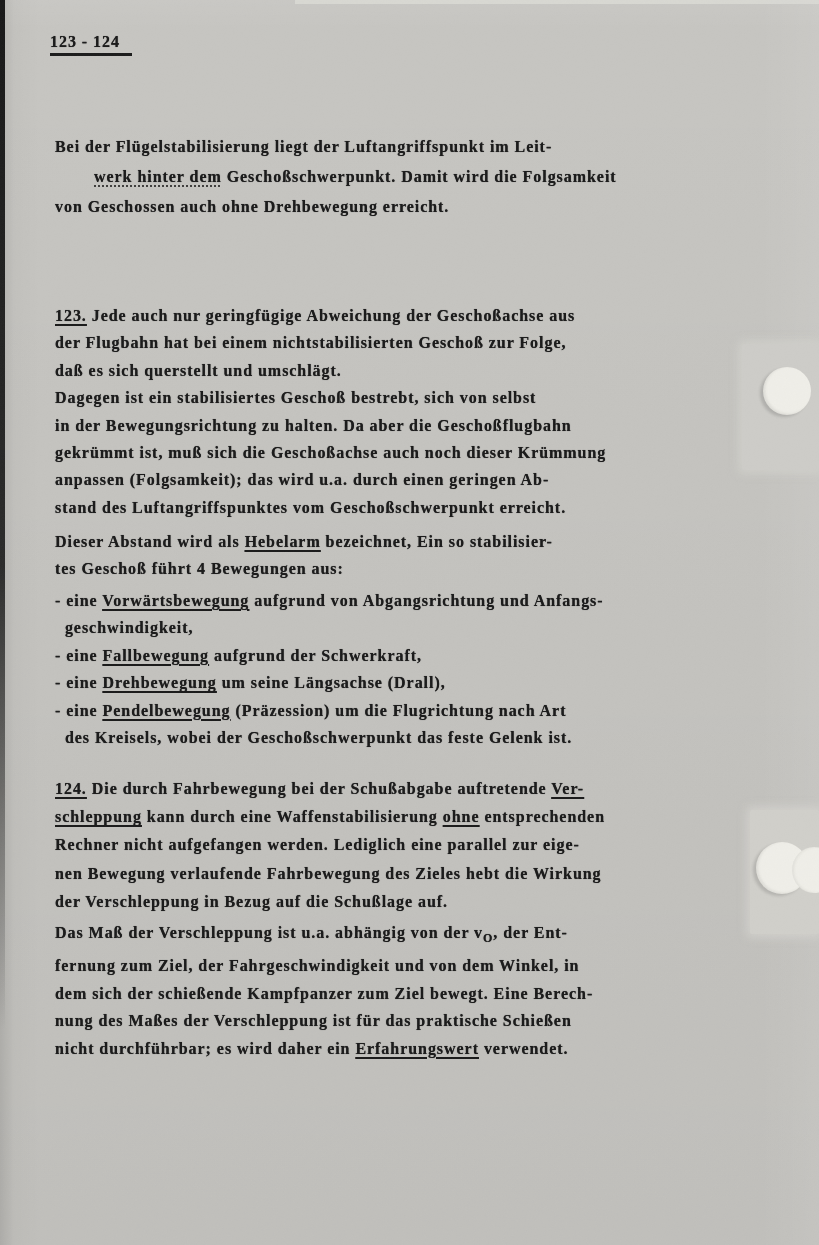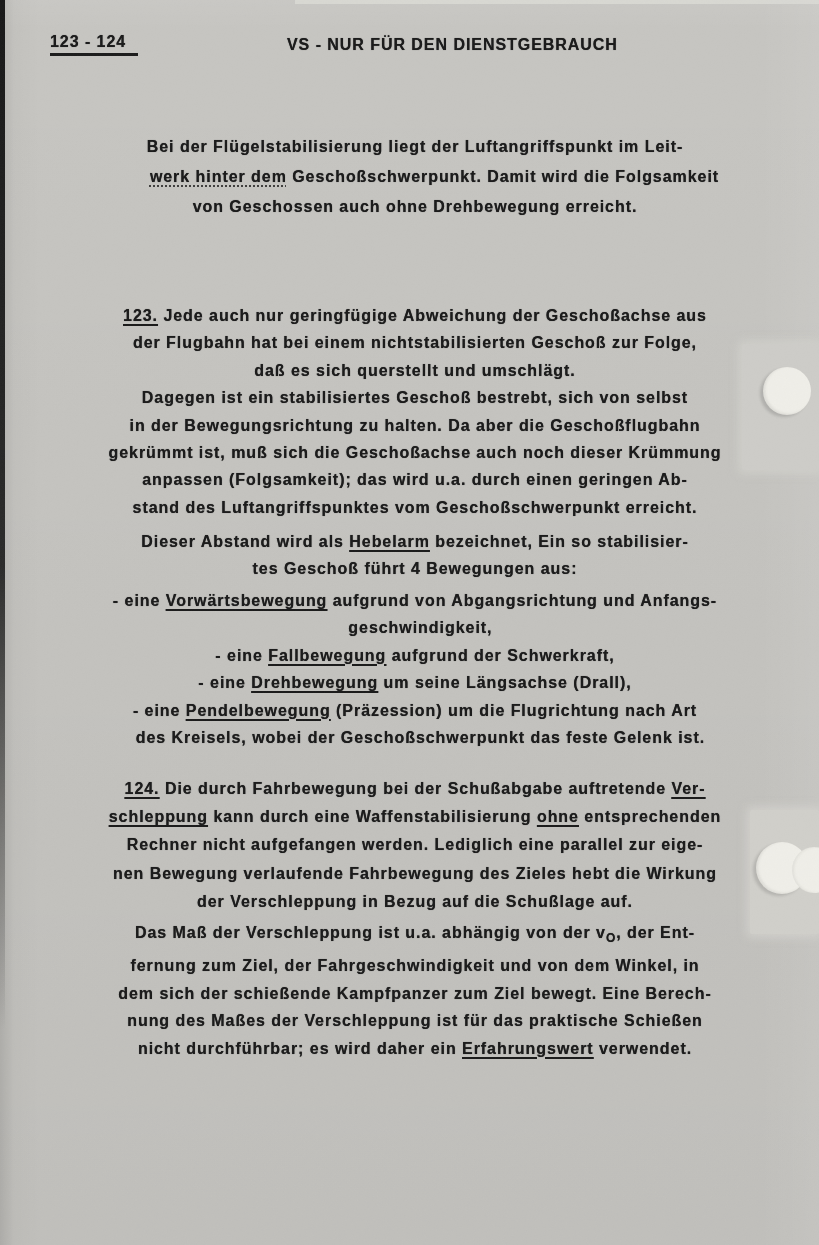--- a/index.html
+++ b/index.html
@@ -5,21 +5,21 @@
   html,body{margin:0;padding:0;background:#8a8a88;}
   .page{
     position:relative;
     width:819px;height:1245px;
     background:#c6c5c1;
     background-image:
       linear-gradient(90deg, rgba(0,0,0,0.10) 0px, rgba(0,0,0,0.02) 14px, rgba(0,0,0,0) 40px),
       linear-gradient(270deg, rgba(255,255,255,0.07) 0px, rgba(255,255,255,0) 60px),
       linear-gradient(180deg, rgba(255,255,255,0.05) 0px, rgba(0,0,0,0.00) 30px, rgba(0,0,0,0.03) 100%);
     overflow:hidden;
-    font-family:Liberation Sans, sans-serif;
+    font-family:Liberation Serif, serif;
     color:#1a1a1a;
   }
   .typew{
     font-weight:700;
     font-size:16px;
     letter-spacing:0.95px;
     white-space:pre;
     text-shadow:0 0 0.7px rgba(25,25,25,0.85);
   }
   .pageno{
@@ -29,21 +29,21 @@
   }
   .classif{
     position:absolute;left:287px;top:36px;
   }
   .para{
     position:absolute;left:55px;width:720px;
     line-height:27.4px;
   }
   .para.lh30{line-height:29.8px;}
   .para.lh28{line-height:28.2px;}
-  .ln{white-space:pre;text-align:center;}
+  .ln{white-space:pre;}
   .u{text-decoration:underline;text-decoration-thickness:1.8px;text-underline-offset:3px;}
   .du{text-decoration:underline;text-decoration-style:dotted;text-decoration-color:rgba(40,40,40,0.55);text-underline-offset:4px;margin-left:39px;}
   .sub{font-size:12px;vertical-align:-4px;}
   
   .edge-left{
     position:absolute;left:0;top:0;width:5px;height:1030px;
     background:linear-gradient(to bottom,#181818 0%,#2b2b2a 55%,rgba(43,43,42,0) 100%);
   }
   .edge-top{
     position:absolute;left:295px;top:0;width:524px;height:4px;
@@ -59,21 +59,20 @@
     box-shadow:-3px 2px 3px rgba(0,0,0,0.13), inset 2px -1px 3px rgba(0,0,0,0.08);}
   .hole2b{left:792px;top:847px;width:44px;height:46px;box-shadow:inset 2px 0 3px rgba(0,0,0,0.06);}
   .grain{position:absolute;left:0;top:0;width:819px;height:1245px;pointer-events:none;opacity:.55;}
 </style>
 </head>
 <body>
 
 <div class="page">
 
   <div class="pageno typew">123 - 124</div>
-  <div class="classif typew">VS - NUR FÜR DEN DIENSTGEBRAUCH</div>
 
   <div class="typew"><div class="para lh30" style="top: 132px;"><div class="ln"><span>Bei der Flügelstabilisierung liegt der Luftangriffspunkt im Leit-</span></div><div class="ln"><span class="du">werk hinter dem</span><span> Geschoßschwerpunkt. Damit wird die Folgsamkeit</span></div><div class="ln"><span>von Geschossen auch ohne Drehbewegung erreicht.</span></div></div><div class="para " style="top: 302px;"><div class="ln"><span class="u">123.</span><span> Jede auch nur geringfügige Abweichung der Geschoßachse aus</span></div><div class="ln"><span>der Flugbahn hat bei einem nichtstabilisierten Geschoß zur Folge,</span></div><div class="ln"><span>daß es sich querstellt und umschlägt.</span></div><div class="ln"><span>Dagegen ist ein stabilisiertes Geschoß bestrebt, sich von selbst</span></div><div class="ln"><span>in der Bewegungsrichtung zu halten. Da aber die Geschoßflugbahn</span></div><div class="ln"><span>gekrümmt ist, muß sich die Geschoßachse auch noch dieser Krümmung</span></div><div class="ln"><span>anpassen (Folgsamkeit); das wird u.a. durch einen geringen Ab-</span></div><div class="ln"><span>stand des Luftangriffspunktes vom Geschoßschwerpunkt erreicht.</span></div></div><div class="para " style="top: 528px;"><div class="ln"><span>Dieser Abstand wird als </span><span class="u">Hebelarm</span><span> bezeichnet, Ein so stabilisier-</span></div><div class="ln"><span>tes Geschoß führt 4 Bewegungen aus:</span></div></div><div class="para " style="top: 587px;"><div class="ln"><span>- eine </span><span class="u">Vorwärtsbewegung</span><span> aufgrund von Abgangsrichtung und Anfangs-</span></div><div class="ln"><span>  geschwindigkeit,</span></div><div class="ln"><span>- eine </span><span class="u">Fallbewegung</span><span> aufgrund der Schwerkraft,</span></div><div class="ln"><span>- eine </span><span class="u">Drehbewegung</span><span> um seine Längsachse (Drall),</span></div><div class="ln"><span>- eine </span><span class="u">Pendelbewegung</span><span> (Präzession) um die Flugrichtung nach Art</span></div><div class="ln"><span>  des Kreisels, wobei der Geschoßschwerpunkt das feste Gelenk ist.</span></div></div><div class="para lh28" style="top: 775px;"><div class="ln"><span class="u">124.</span><span> Die durch Fahrbewegung bei der Schußabgabe auftretende </span><span class="u">Ver-</span></div><div class="ln"><span class="u">schleppung</span><span> kann durch eine Waffenstabilisierung </span><span class="u">ohne</span><span> entsprechenden</span></div><div class="ln"><span>Rechner nicht aufgefangen werden. Lediglich eine parallel zur eige-</span></div><div class="ln"><span>nen Bewegung verlaufende Fahrbewegung des Zieles hebt die Wirkung</span></div><div class="ln"><span>der Verschleppung in Bezug auf die Schußlage auf.</span></div></div><div class="para " style="top: 919px;"><div class="ln"><span>Das Maß der Verschleppung ist u.a. abhängig von der v</span><span class="sub">O</span><span>, der Ent-</span></div><div class="ln"><span>fernung zum Ziel, der Fahrgeschwindigkeit und von dem Winkel, in</span></div><div class="ln"><span>dem sich der schießende Kampfpanzer zum Ziel bewegt. Eine Berech-</span></div><div class="ln"><span>nung des Maßes der Verschleppung ist für das praktische Schießen</span></div><div class="ln"><span>nicht durchführbar; es wird daher ein </span><span class="u">Erfahrungswert</span><span> verwendet.</span></div></div></div>
 
   <div class="tape tape1"></div>
   <div class="tape tape2"></div>
   <div class="hole hole1"></div>
   <div class="hole hole2a"></div>
   <div class="hole hole2b"></div>
   <div class="edge-left"></div>
   <div class="edge-top"></div>

